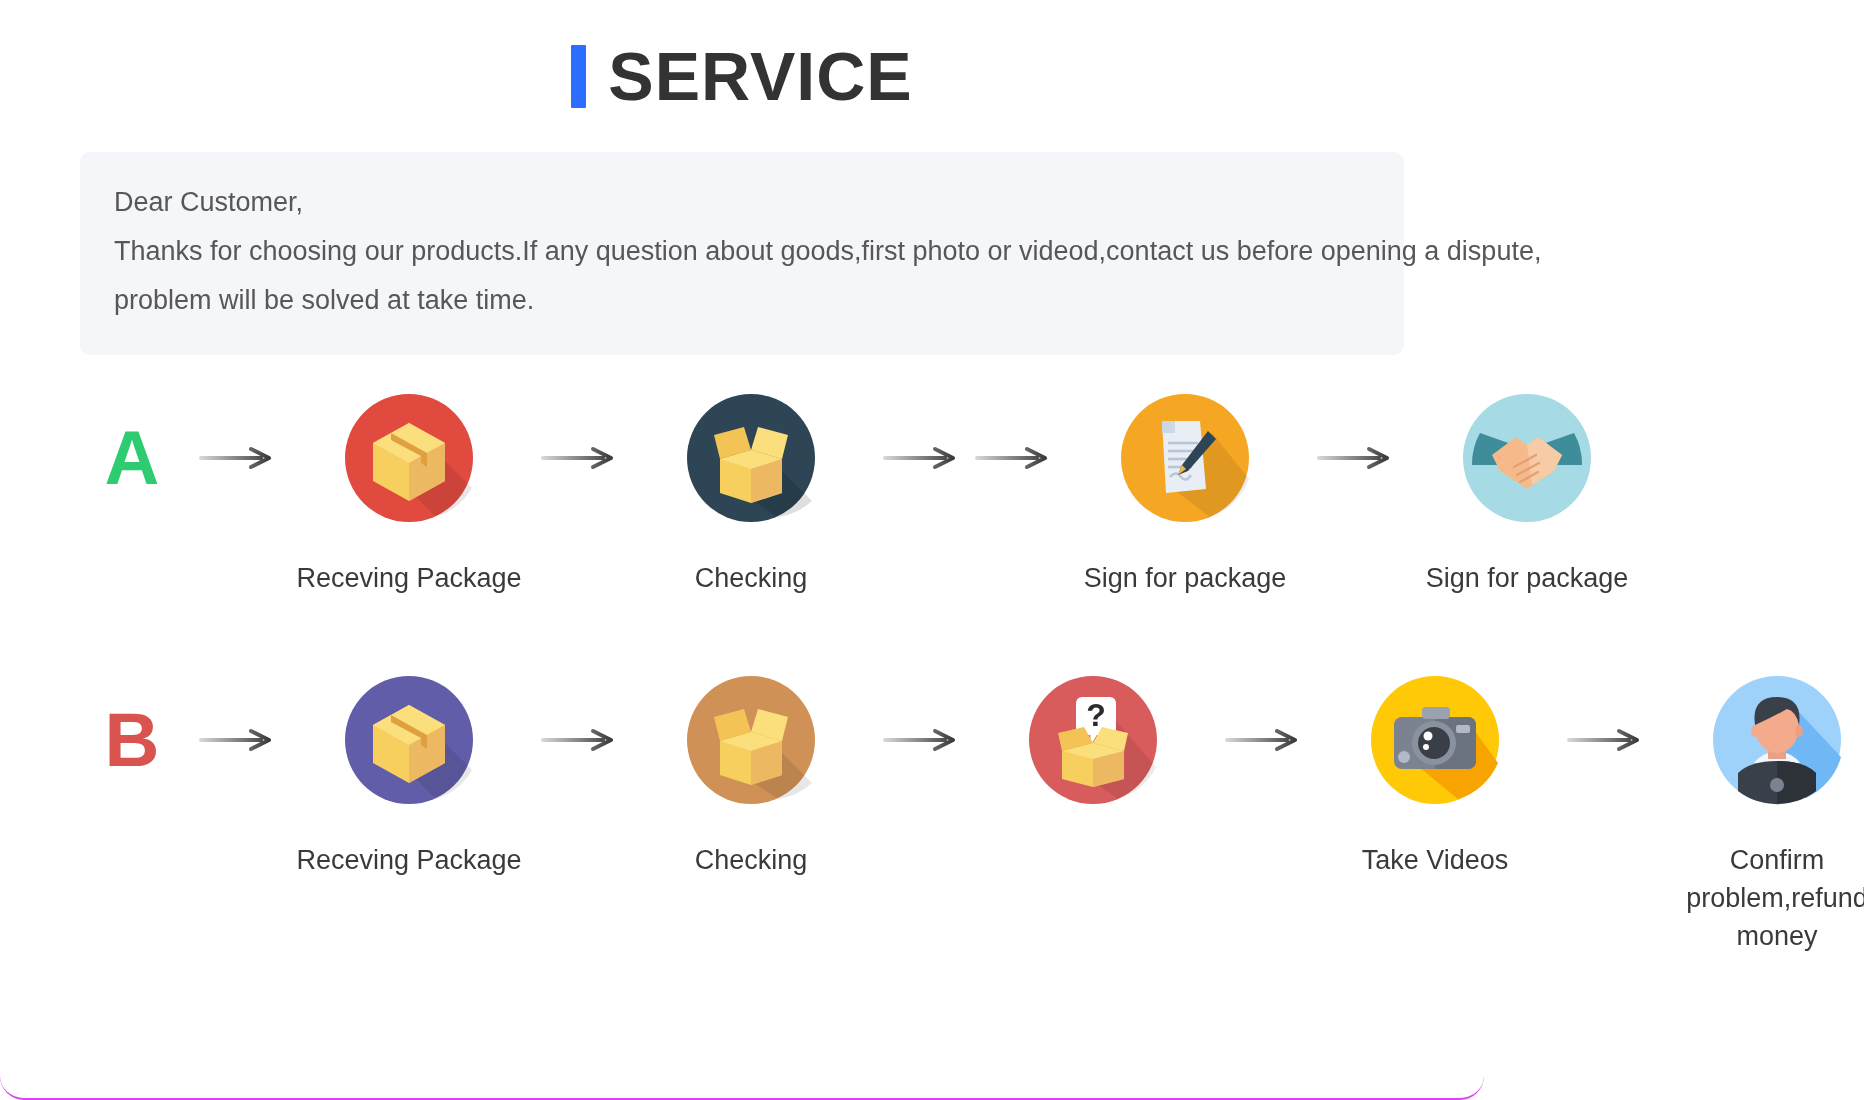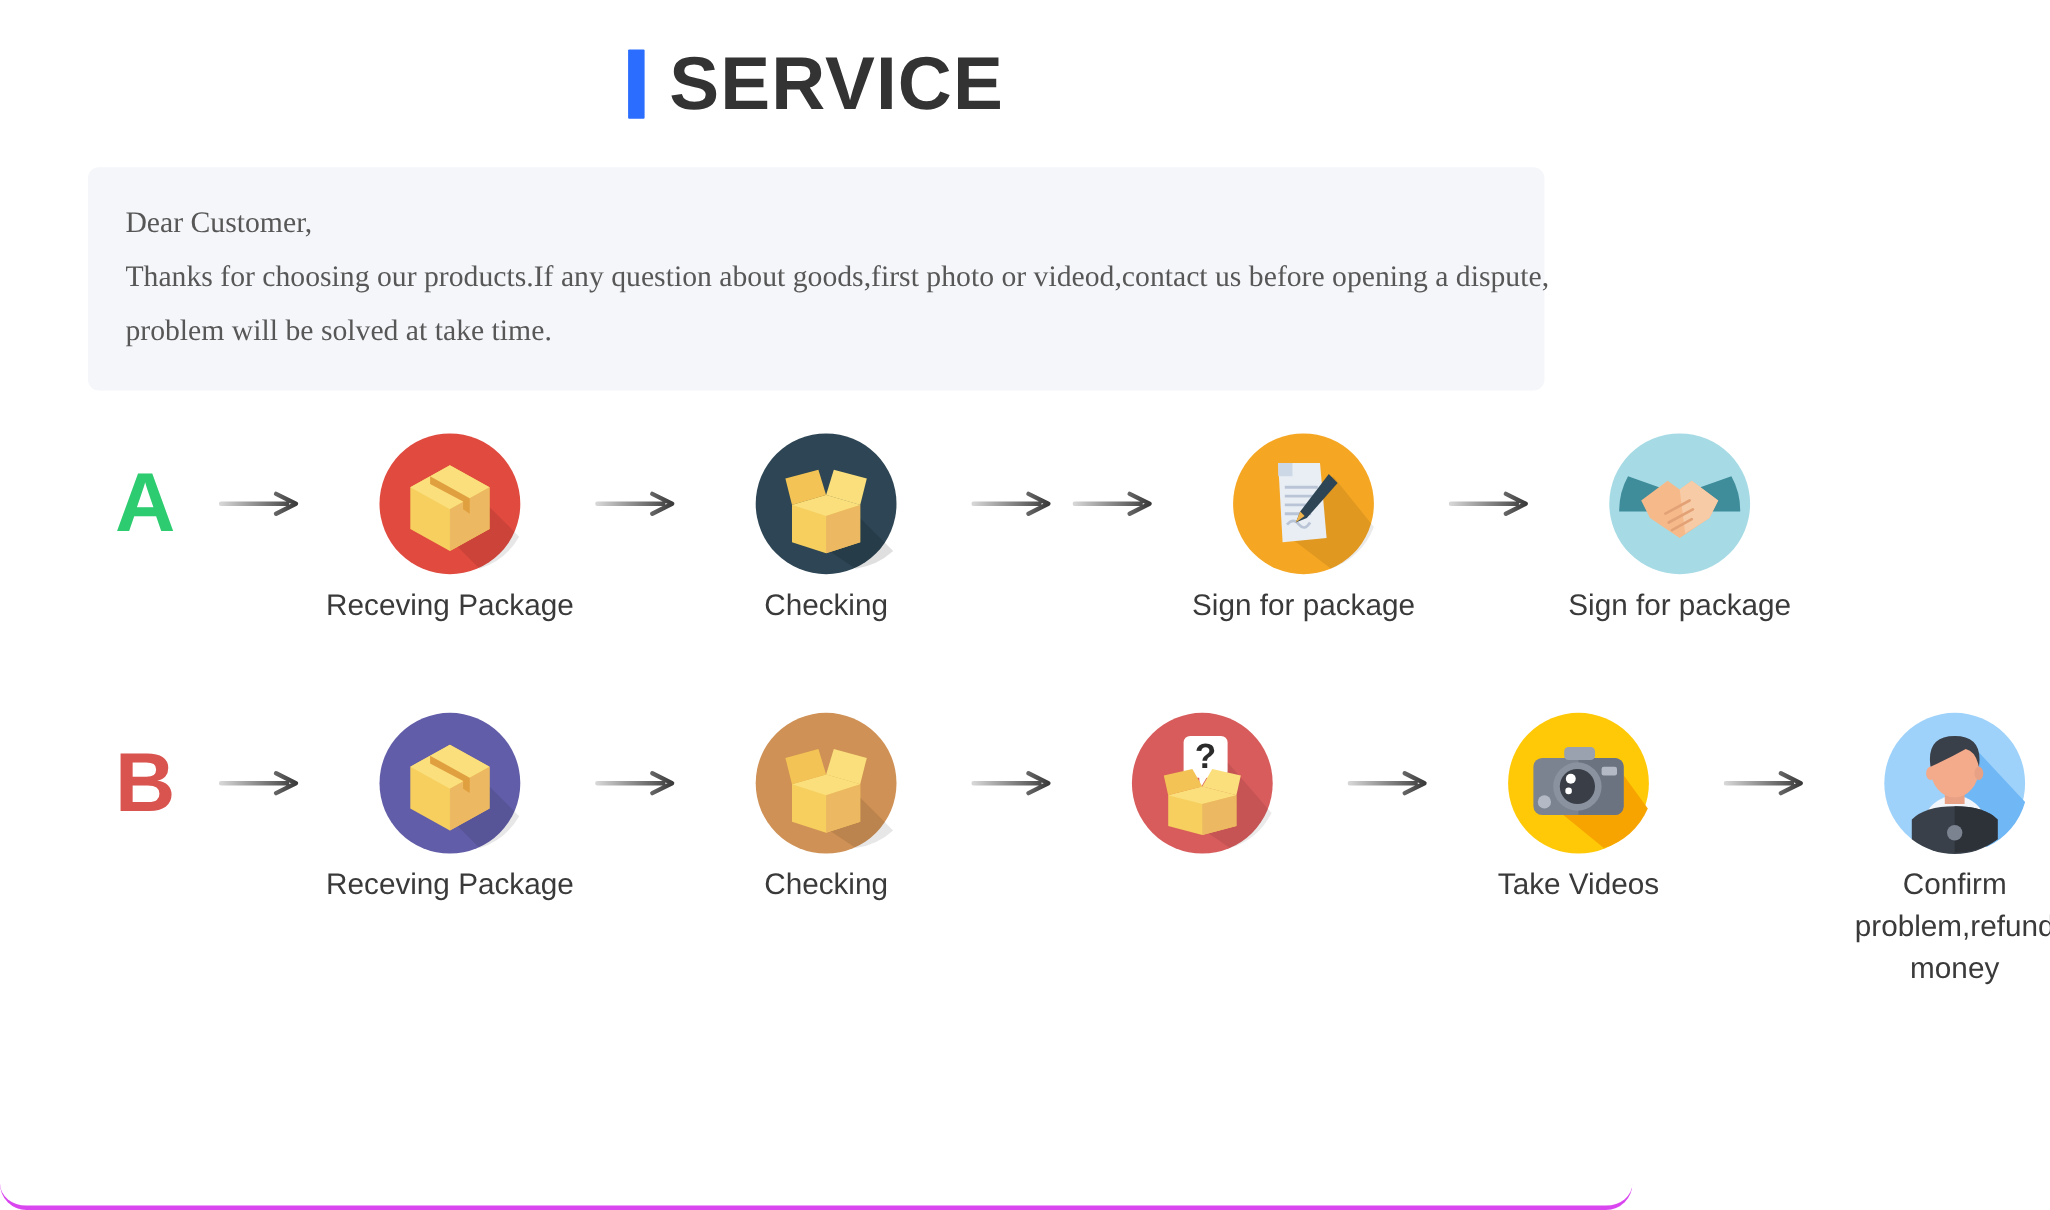--- a/index.html
+++ b/index.html
@@ -6,21 +6,21 @@
   html, body {
     width: 1864px; height: 1100px;
     background: #ffffff;
     font-family: "Liberation Sans", sans-serif;
     overflow: hidden;
   }
   .page {
     position: relative;
     width: 1484px; height: 1100px;
     background: #ffffff;
-    border-bottom: 4px solid #d946ef;
+    border-bottom: 2px solid #d946ef;
     border-radius: 24px;
   }
 
   
   .title-row {
     display: flex; align-items: center; justify-content: center;
     gap: 22px;
     padding-top: 42px;
   }
   .title-bar {
@@ -35,21 +35,20 @@
     color: #333333;
     line-height: 1;
   }
 
   
   .notice {
     margin: 42px 80px 0 80px;
     background: #f5f6fa;
     border-radius: 10px;
     padding: 26px 34px 30px 34px;
-    font-family: Liberation Serif, serif;
   }
   .notice p {
     font-size: 27px;
     line-height: 49px;
     color: #575757;
     white-space: nowrap;
   }
 
   
   .flow {
@@ -82,21 +81,21 @@
   .step {
     flex: 0 0 250px;
     display: flex; flex-direction: column; align-items: center;
   }
   .icon-wrap {
     width: 130px; height: 130px;
     position: relative;
   }
   .icon-wrap svg { display: block; width: 130px; height: 130px; }
   .step-label {
-    margin-top: 8px;
+    margin-top: 36px;
     font-size: 27px;
     color: #3a3a3a;
     text-align: center;
     line-height: 38px;
     max-width: 250px;
   }
 </style>
 </head>
 <body>
 

